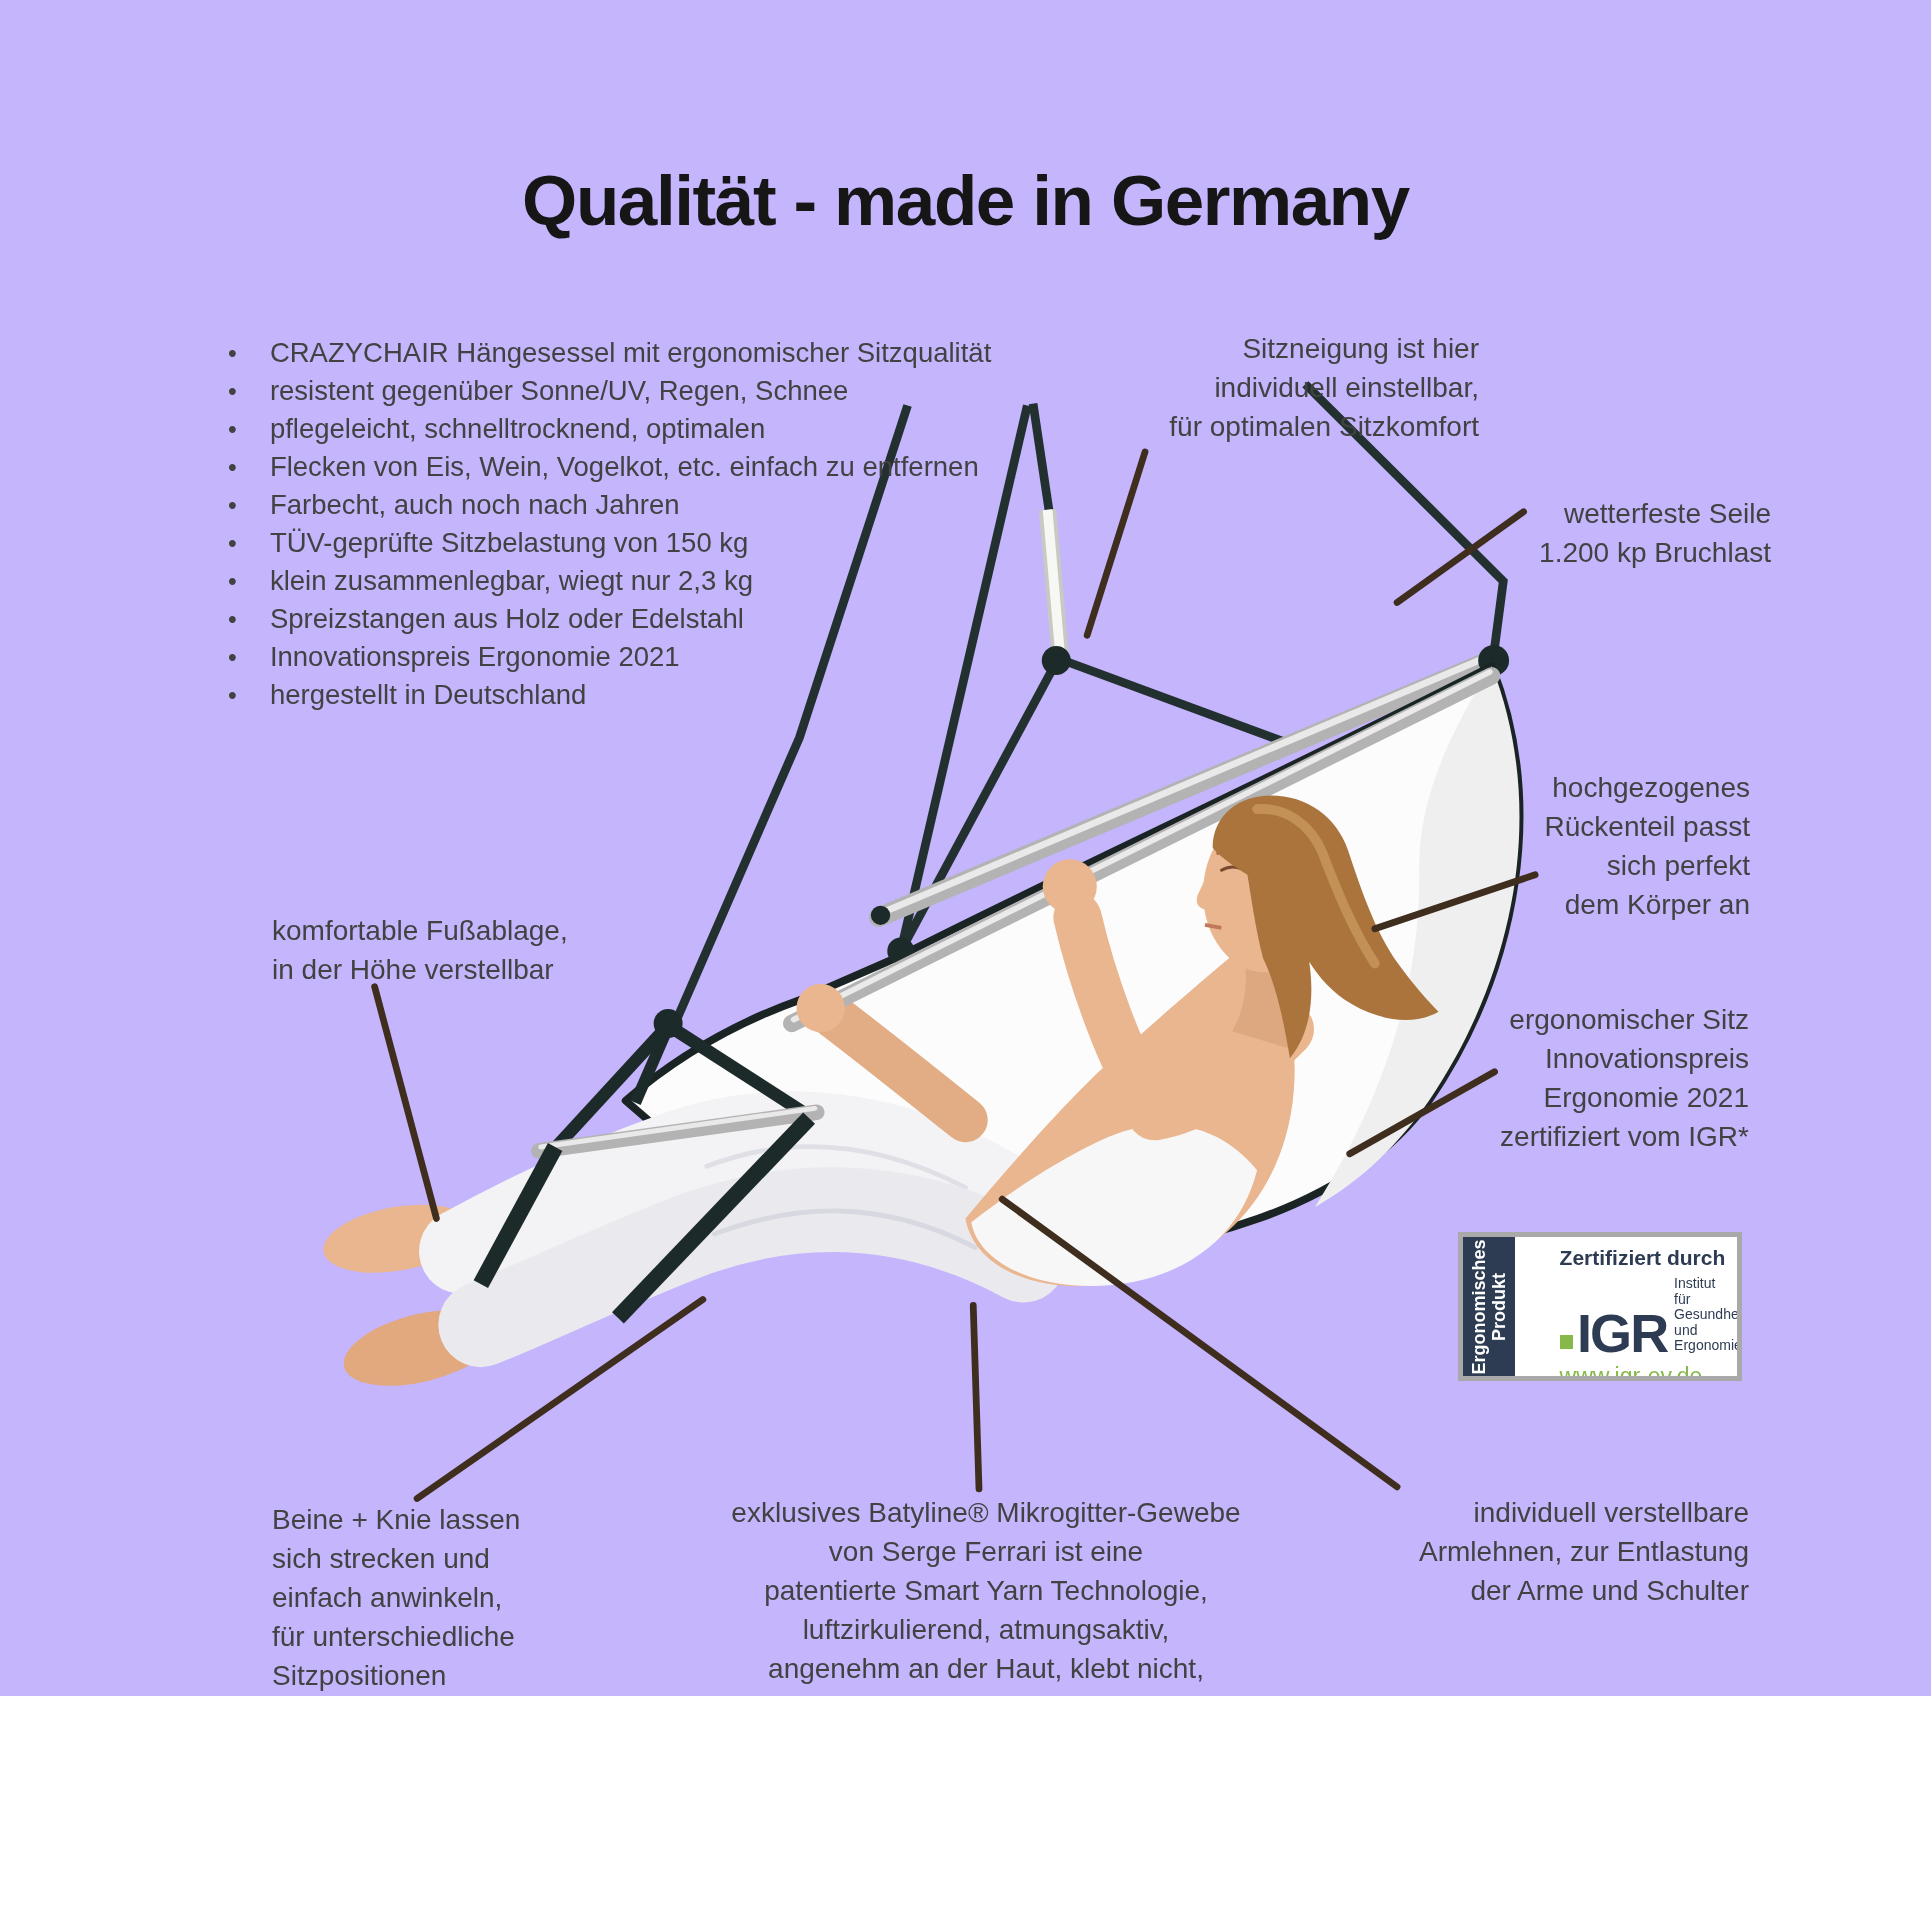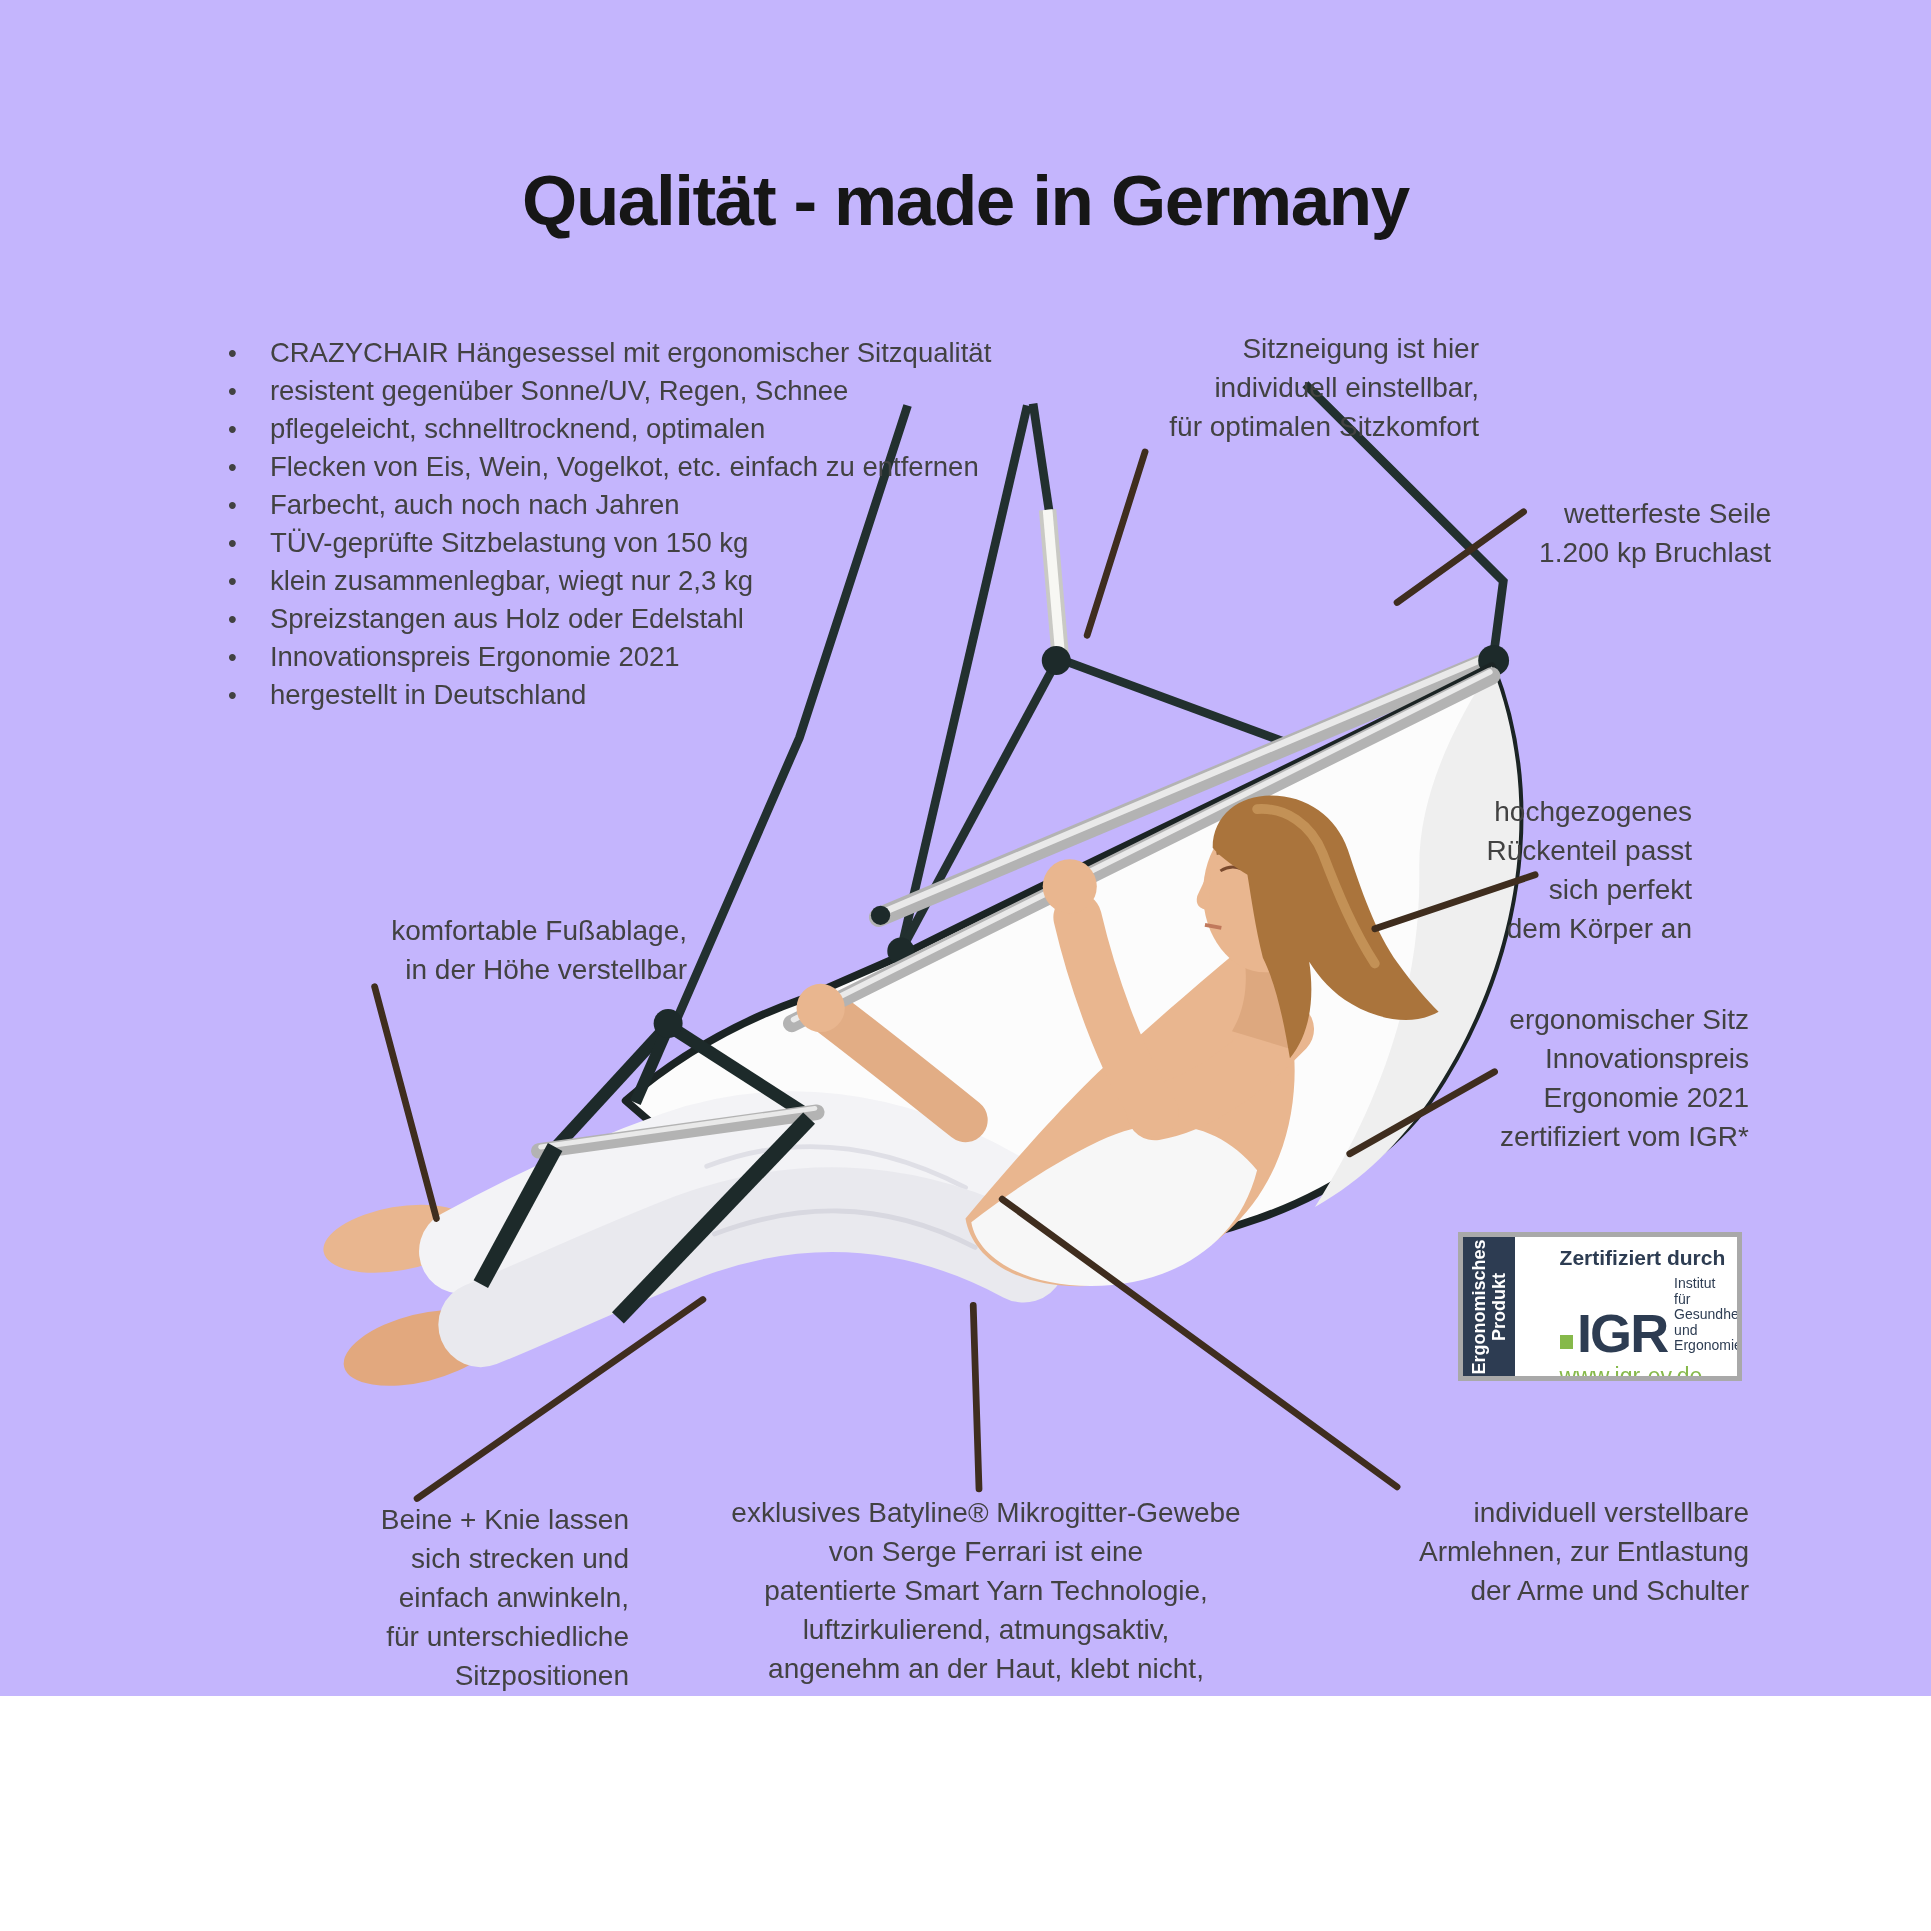--- a/index.html
+++ b/index.html
@@ -5,24 +5,24 @@
   html,body{margin:0;padding:0;background:#fff;}
   #canvas{position:relative;width:1931px;height:1696px;background:#c4b5fd;overflow:hidden;
           font-family:"Liberation Sans","DejaVu Sans",sans-serif;color:#424242;}
   .art{position:absolute;left:0;top:0;width:1931px;height:1931px;}
   .title{position:absolute;left:0;right:0;top:112px;text-align:center;
          font-size:71px;font-weight:700;letter-spacing:-1.4px;color:#161616;}
   #features{position:absolute;left:224px;top:334px;margin:0;padding:0;list-style:none;}
   #features li{display:flex;align-items:flex-start;line-height:38px;font-size:27.5px;color:#424242;}
   #features .dot{width:42px;flex:0 0 42px;text-align:left;padding-left:3.9px;font-size:25px;}
   .callout{position:absolute;font-size:28px;line-height:39px;color:#424242;white-space:pre-line;}
-  .al-r{text-align:right;} .al-c{text-align:center;} .al-l{text-align:right;}
+  .al-r{text-align:right;} .al-c{text-align:center;} .al-l{text-align:left;}
   .co-sitzneigung{left:1091px;top:329px;width:388px;}
   .co-seile{left:1506px;top:494px;width:265px;}
-  .co-rueckenteil{left:1454px;top:768px;width:238px;margin-top:24px;}
+  .co-rueckenteil{left:1512px;top:768px;width:238px;}
   .co-fussablage{left:272px;top:911px;width:415px;}
   .co-sitz{left:1477px;top:1000px;width:272px;}
   .co-beine{left:272px;top:1500px;width:357px;}
   .co-batyline{left:710px;top:1493px;width:552px;}
   .co-armlehnen{left:1390px;top:1493px;width:359px;}
   
   .badge{position:absolute;left:1458px;top:1232px;width:284px;height:149px;box-sizing:border-box;
          border:5.8px solid #a9a9a9;background:#ffffff;display:flex;}
   .badge-side{position:relative;width:52px;flex:0 0 52px;background:#2d3c52;}
   .badge-side span{position:absolute;left:50%;top:50%;width:135px;

